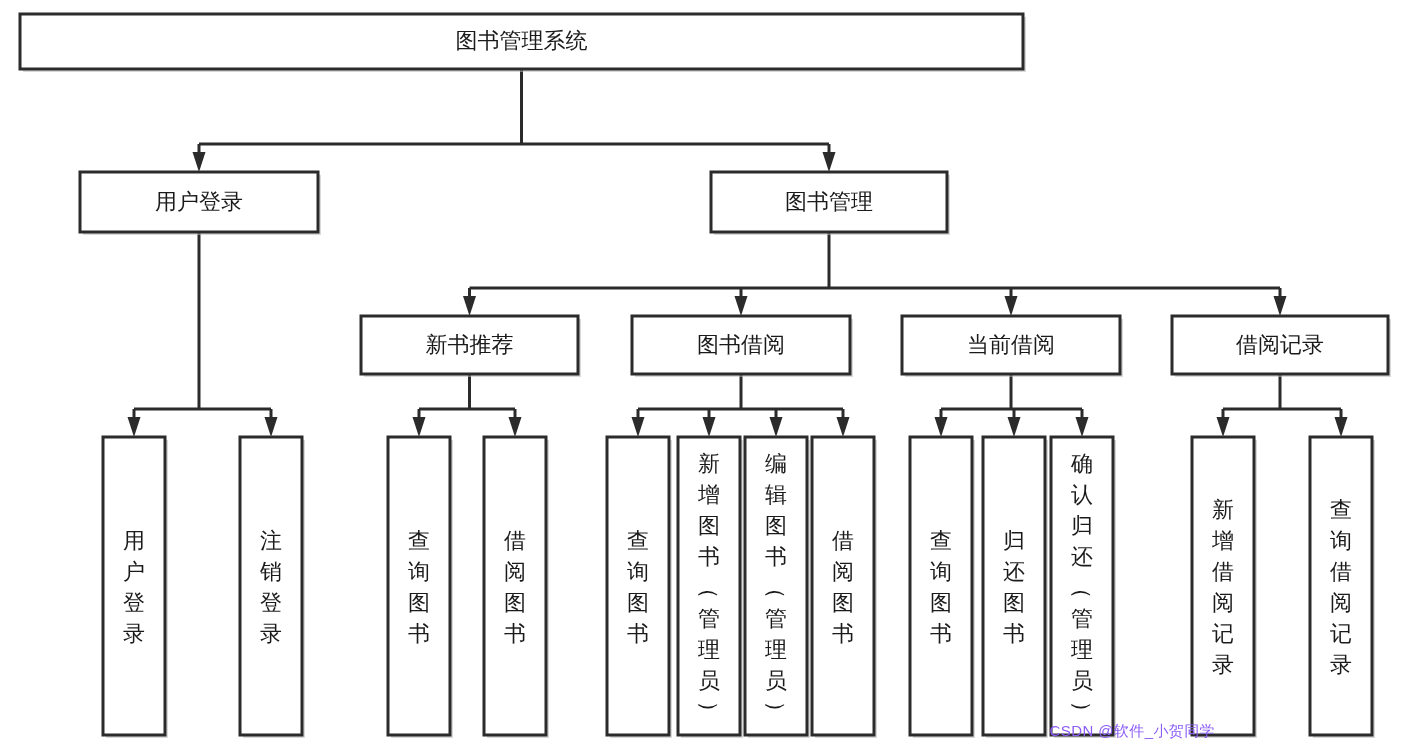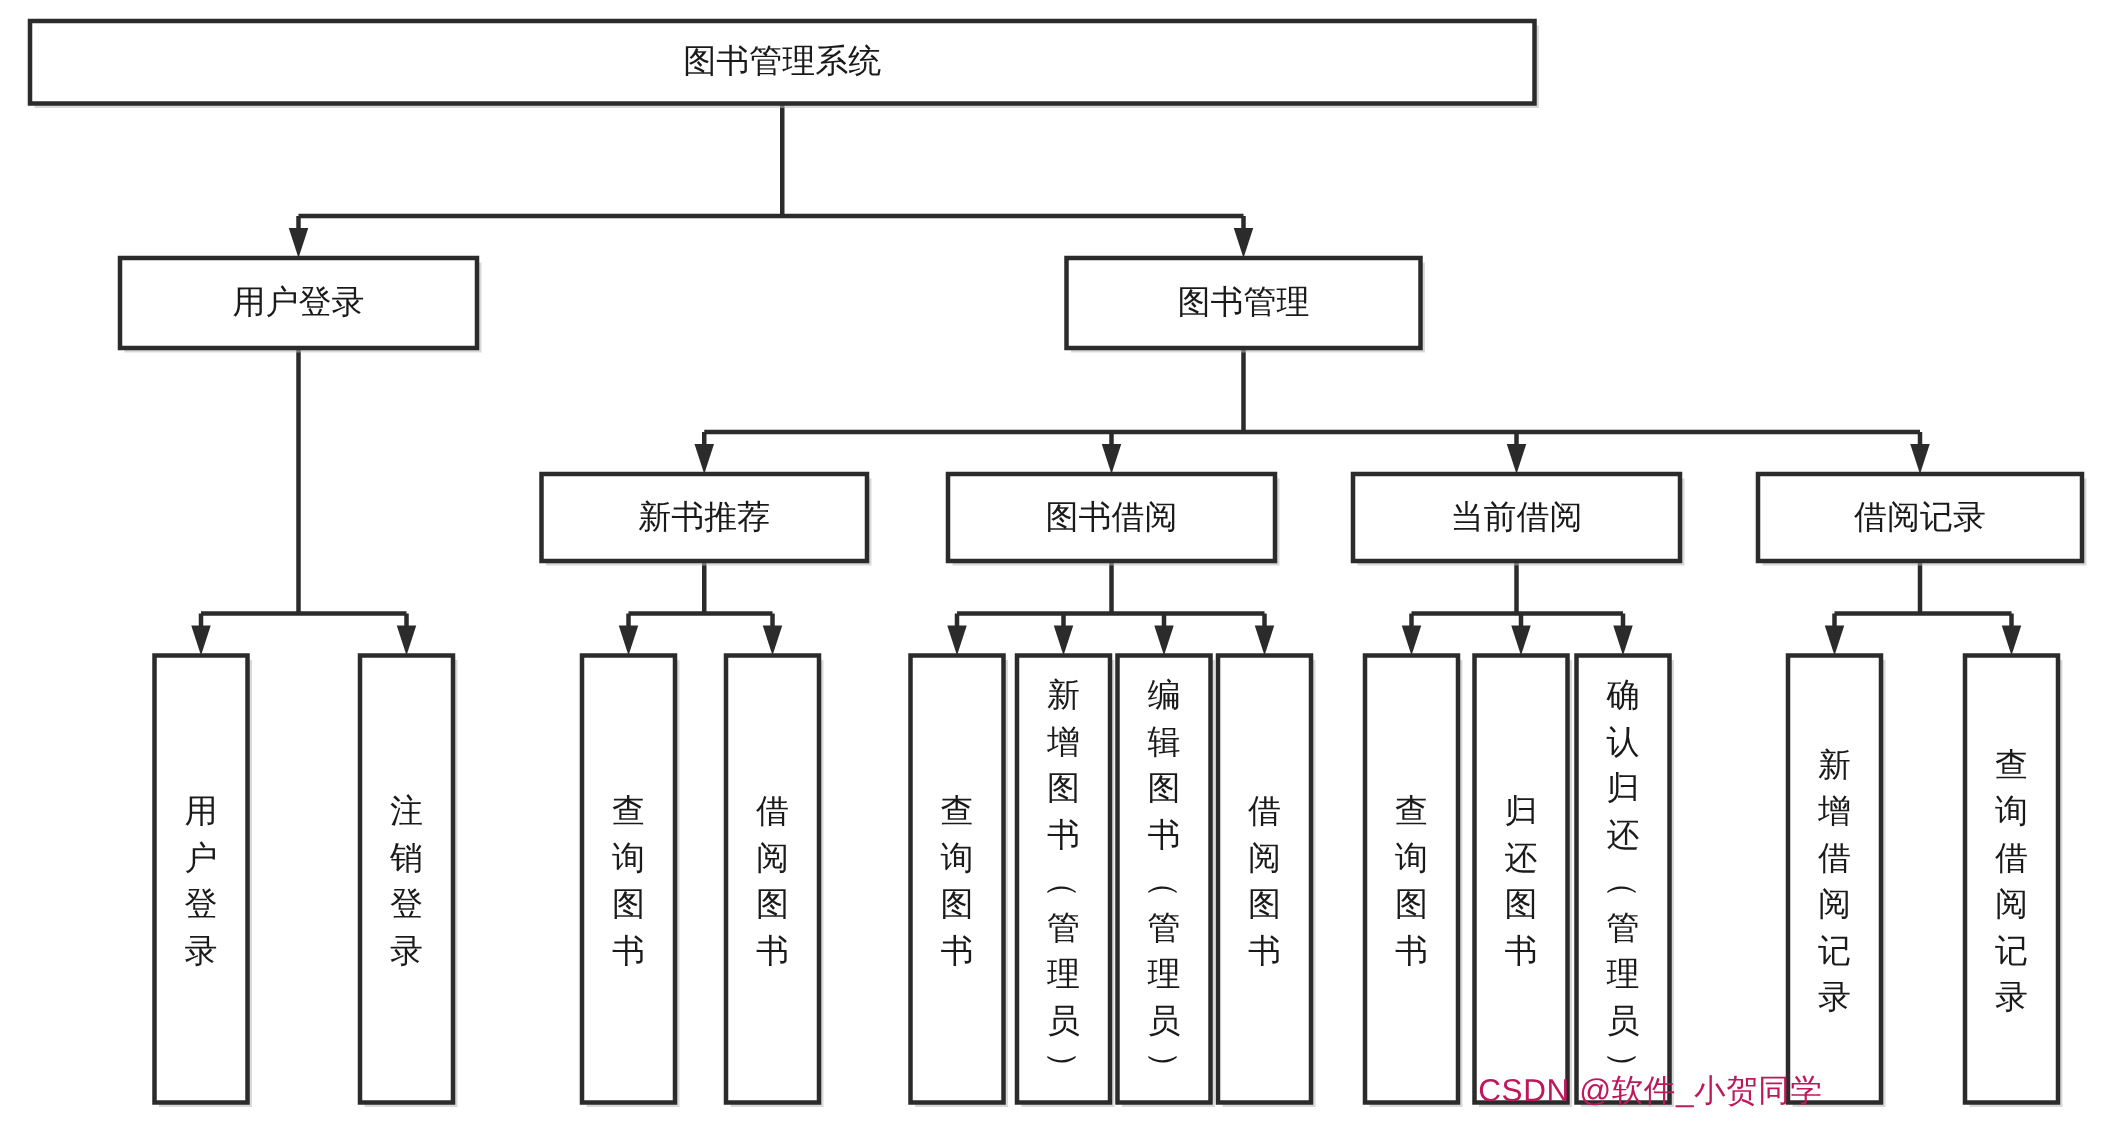--- a/index.html
+++ b/index.html
@@ -55,22 +55,22 @@
   .node-label-vert {
     fill: #1a1a1a;
     font-family: "Liberation Sans", "DejaVu Sans", sans-serif;
     font-size: 22px;
     text-anchor: middle;
   }
   .watermark {
     position: absolute;
     right: 12px;
     bottom: 6px;
-    color: #be185d;
-    font-size: 21px;
+    color: #8b5cf6;
+    font-size: 15px;
     font-family: "Liberation Sans", "DejaVu Sans", sans-serif;
     letter-spacing: 0.4px;
     white-space: nowrap;
     user-select: none;
   }
 </style>
 </head>
 <body>
 
 <div id="diagram-root">

